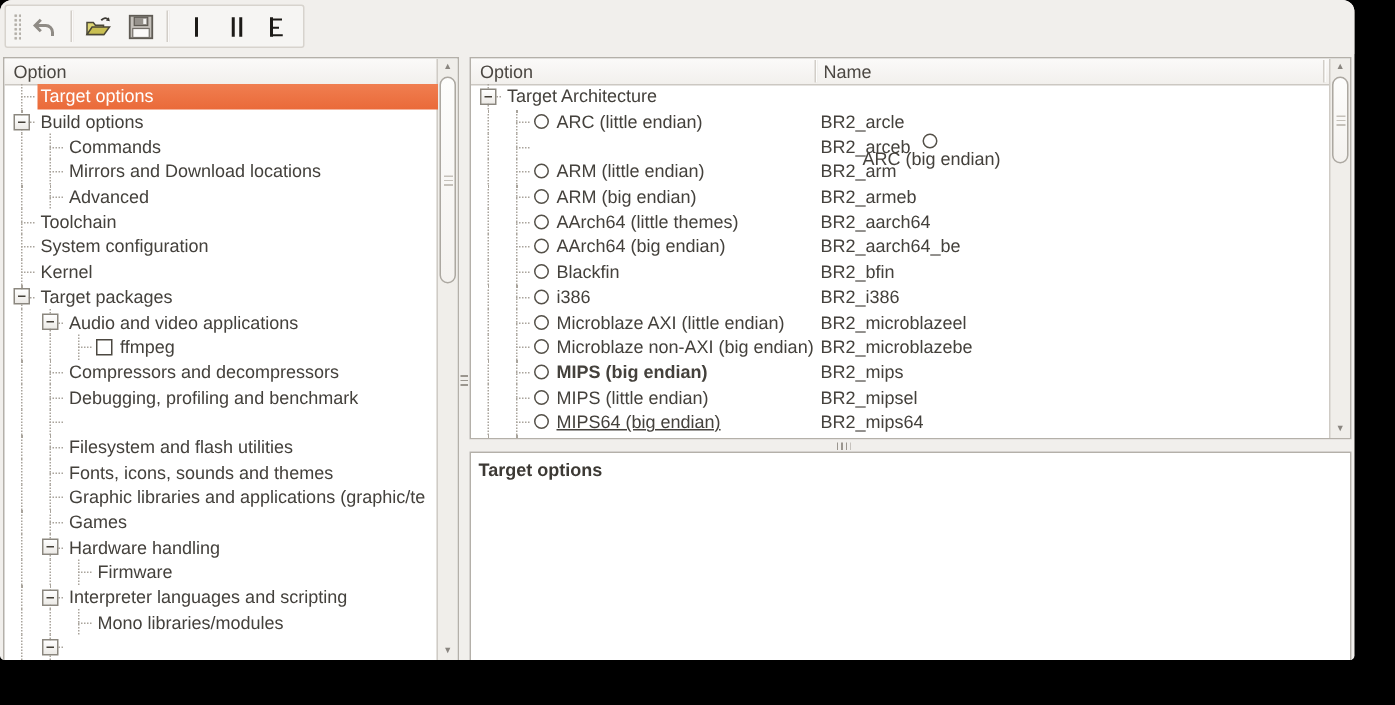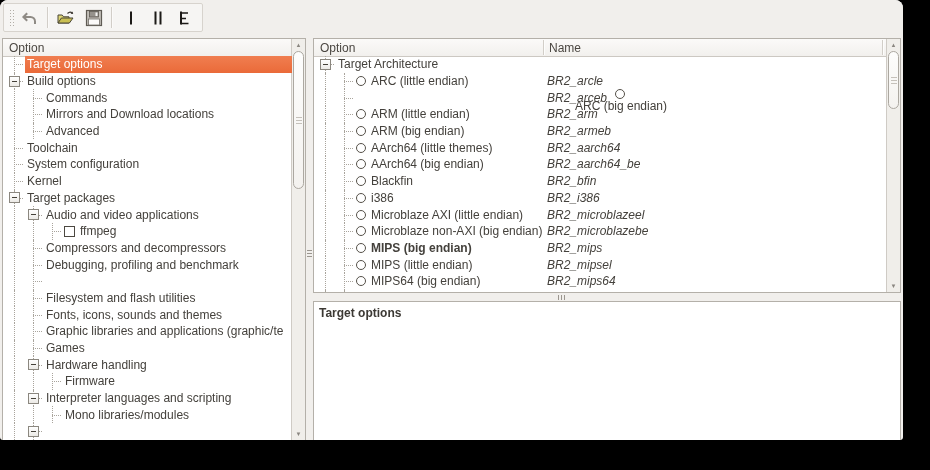--- a/index.html
+++ b/index.html
@@ -45,21 +45,21 @@
   .expander{position:absolute;top:50%;margin-top:-5.5px;width:11px;height:11px;box-sizing:border-box;
     border:1px solid #8b877f;background:linear-gradient(#ffffff,#eceae6);z-index:2;}
   .expander::after{content:'';position:absolute;left:2px;right:2px;top:4px;border-top:1px solid #454139;}
   .rc{display:flex;align-items:center;height:100%;flex:1;min-width:0;white-space:nowrap;z-index:1;}
   .sel .rc{background:linear-gradient(#f07e50,#ea6a39);color:#fff;}
   .lbl{padding:0 2px;}
   .radio{width:10px;height:10px;box-sizing:border-box;border:1px solid #555149;border-radius:50%;
     background:#fff;margin:0 3px 0 1px;flex-shrink:0;}
   .checkbox{width:11px;height:11px;box-sizing:border-box;border:1px solid #4c4841;
     background:#fff;margin:0 3px 0 1px;flex-shrink:0;}
-  .nm{position:absolute;left:233px;top:50%;transform:translateY(-50%);white-space:nowrap;background:transparent;z-index:0;font-style:italic;}
+  .nm{position:absolute;left:233px;top:50%;transform:translateY(-50%);white-space:nowrap;background:transparent;z-index:0;}
   
   .vscroll{position:absolute;top:0;right:0;bottom:0;width:13px;background:#f0eeea;border-left:1px solid #cfcbc5;}
   .vthumb{position:absolute;left:1px;right:1px;border:1px solid #aca8a1;border-radius:6px;
     background:linear-gradient(#fdfdfc,#f4f2ef);}
   .vthumb::after{content:'';position:absolute;left:50%;top:50%;width:6px;height:7px;margin:-3px 0 0 -3px;
     background:repeating-linear-gradient(180deg,#c5c1ba 0 1px,transparent 1px 3px);}
   .sarrow{position:absolute;left:0;right:0;text-align:center;font-size:6px;color:#8a8680;line-height:10px;}
   
   #v-splitter{position:absolute;left:306px;top:38px;width:7px;height:403px;background:#f1efec;}
   #v-splitter .grip{position:absolute;left:1px;top:212px;width:5px;height:8px;
@@ -467,21 +467,21 @@
           <span class="rc" style="margin-left: 41px;">
             <span class="radio"></span>
             <span class="lbl">MIPS (little endian)</span>
           </span>
           <span class="nm">BR2_mipsel</span>
         </div>
         <div class="trow">
           <i class="guide" style="left: 11px;"></i>
           <i class="guide" style="left: 30px;"></i>
           <i class="conn" style="left: 30px; width: 9px;"></i>
-          <span class="rc" style="margin-left: 41px;">
+          <span class="rc" style="margin-left: 41px; text-decoration: underline;">
             <span class="radio"></span>
             <span class="lbl">MIPS64 (big endian)</span>
           </span>
           <span class="nm">BR2_mips64</span>
         </div>
         <div class="trow">
           <i class="guide" style="left: 11px;"></i>
           <i class="guide" style="left: 30px;"></i>
           <span class="rc" style="margin-left: 41px;">
             <span class="lbl">MIPS64 (little endian)</span>

